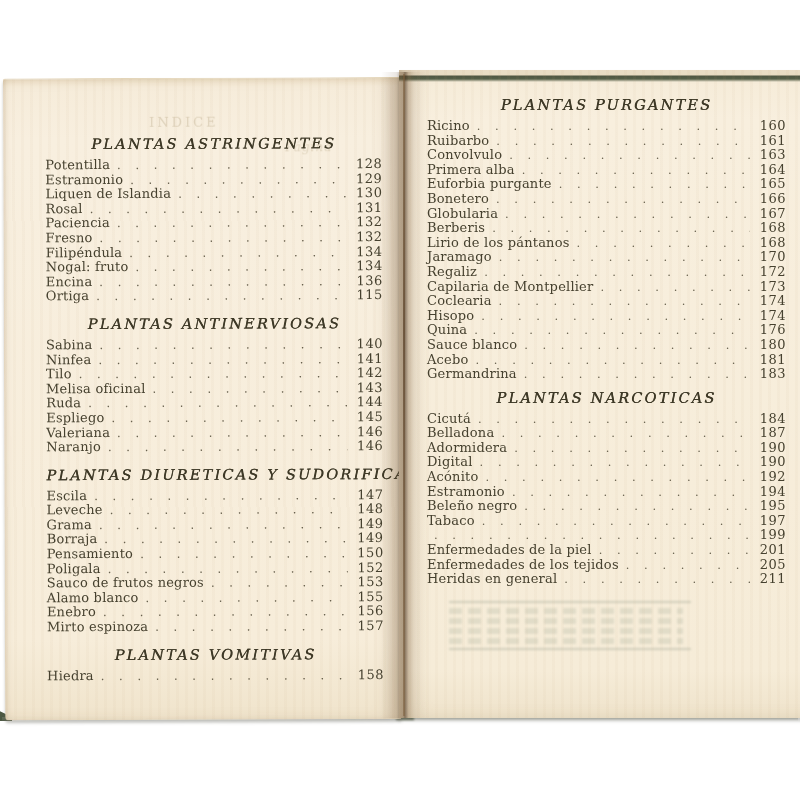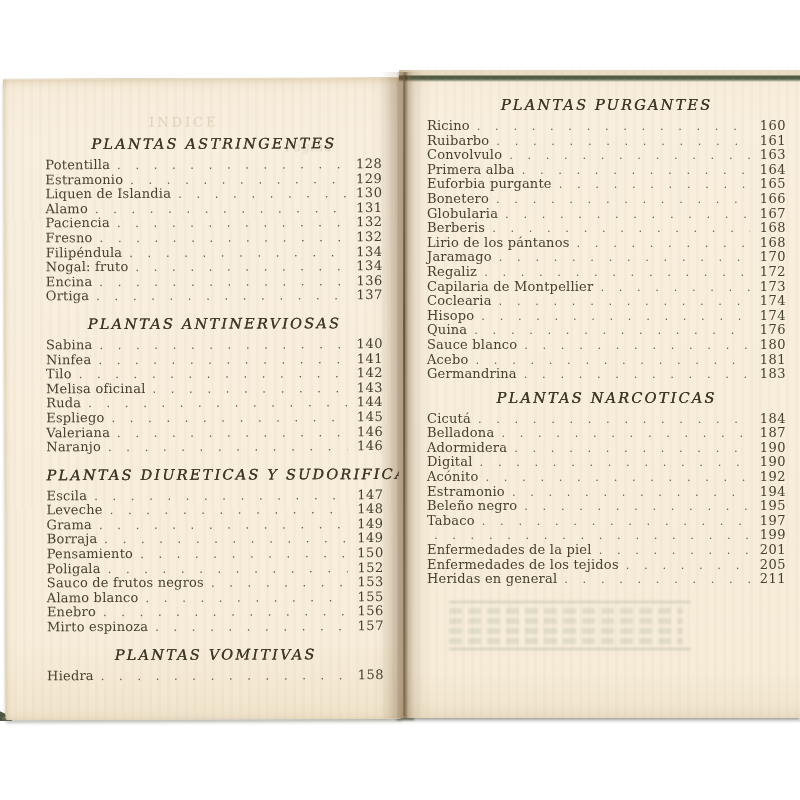--- a/index.html
+++ b/index.html
@@ -101,21 +101,21 @@
             <span class="nm">Estramonio</span>
             <span class="dots">. . . . . . . . . . . . . . . . . . . . . . . . . . . . . . . . . . . . . . . . . . . . . . . . . . . . . . . . . . . . </span>
             <span class="pg">129</span>
           </div>
           <div class="row">
             <span class="nm">Liquen de Islandia</span>
             <span class="dots">. . . . . . . . . . . . . . . . . . . . . . . . . . . . . . . . . . . . . . . . . . . . . . . . . . . . . . . . . . . . </span>
             <span class="pg">130</span>
           </div>
           <div class="row">
-            <span class="nm">Alamo</span>
+            <span class="nm">Rosal</span>
             <span class="dots">. . . . . . . . . . . . . . . . . . . . . . . . . . . . . . . . . . . . . . . . . . . . . . . . . . . . . . . . . . . . </span>
             <span class="pg">131</span>
           </div>
           <div class="row">
             <span class="nm">Paciencia</span>
             <span class="dots">. . . . . . . . . . . . . . . . . . . . . . . . . . . . . . . . . . . . . . . . . . . . . . . . . . . . . . . . . . . . </span>
             <span class="pg">132</span>
           </div>
           <div class="row">
             <span class="nm">Fresno</span>
@@ -133,21 +133,21 @@
             <span class="pg">134</span>
           </div>
           <div class="row">
             <span class="nm">Encina</span>
             <span class="dots">. . . . . . . . . . . . . . . . . . . . . . . . . . . . . . . . . . . . . . . . . . . . . . . . . . . . . . . . . . . . </span>
             <span class="pg">136</span>
           </div>
           <div class="row">
             <span class="nm">Ortiga</span>
             <span class="dots">. . . . . . . . . . . . . . . . . . . . . . . . . . . . . . . . . . . . . . . . . . . . . . . . . . . . . . . . . . . . </span>
-            <span class="pg">137</span>
+            <span class="pg">115</span>
           </div>
         </div>
         <div class="section">
           <div class="section-title">PLANTAS ANTINERVIOSAS</div>
           <div class="row">
             <span class="nm">Sabina</span>
             <span class="dots">. . . . . . . . . . . . . . . . . . . . . . . . . . . . . . . . . . . . . . . . . . . . . . . . . . . . . . . . . . . . </span>
             <span class="pg">140</span>
           </div>
           <div class="row">

